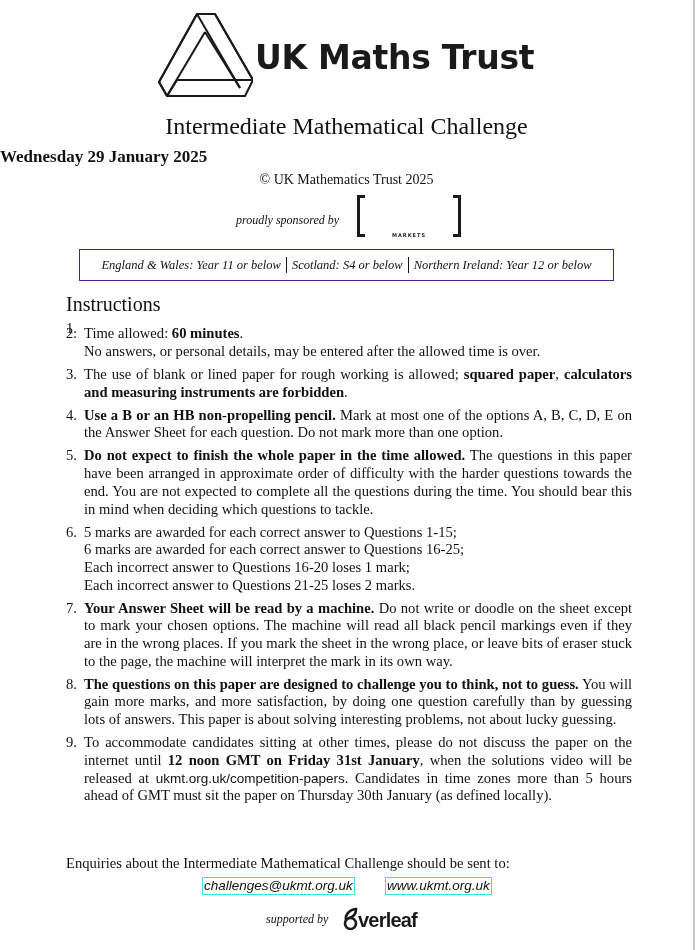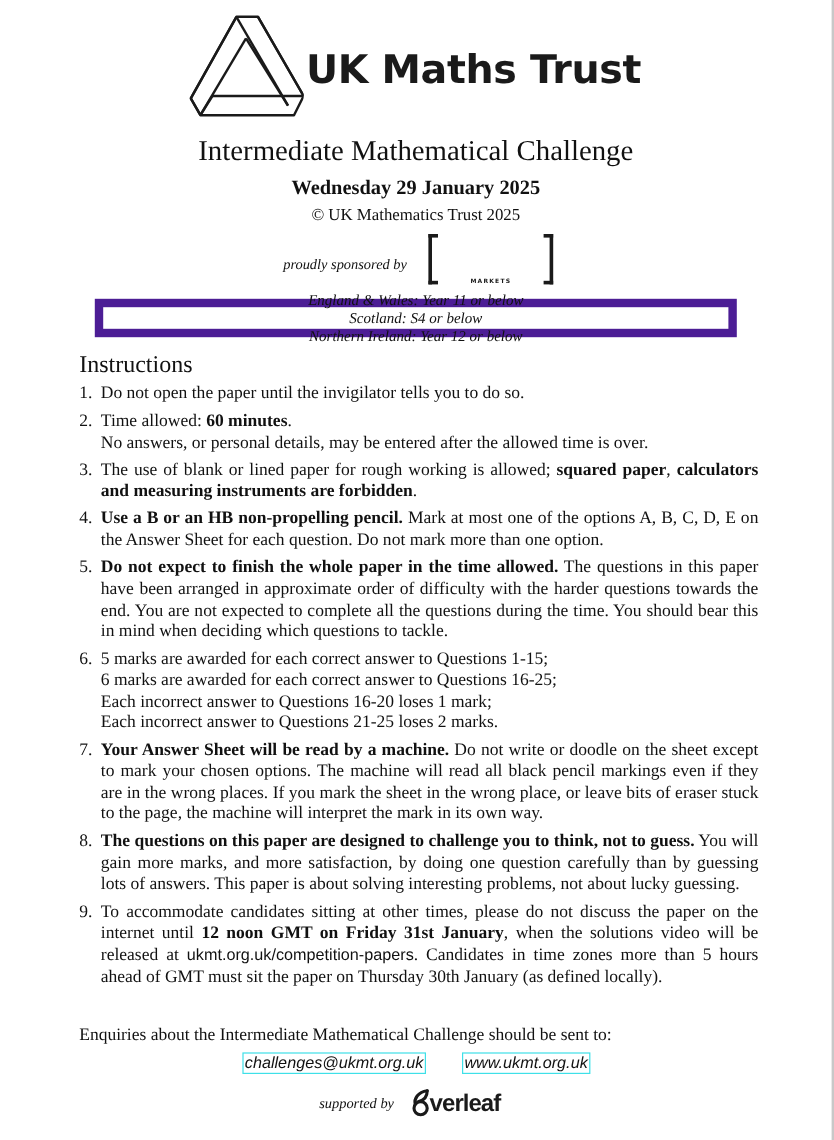--- a/index.html
+++ b/index.html
@@ -5,32 +5,32 @@
     * { margin: 0; padding: 0; box-sizing: border-box; }
     html, body { width: 695px; height: 950px; background: #ffffff; overflow: hidden; }
     body { position: relative; font-family: "Liberation Serif", serif; color: #111; }
     .page-edge { position: absolute; right: 0; top: 0; width: 2px; height: 950px; background: #c8c8c8; }
 
     .logo { position: absolute; left: 157px; top: 12px; width: 400px; height: 88px; }
     .logo svg.tri { position: absolute; left: 0; top: 0; width: 96px; height: 86px; }
     .logo .wordmark { position: absolute; left: 98px; top: 26px; font-family: "DejaVu Sans", sans-serif; font-weight: bold; font-size: 33px; letter-spacing: -0.3px; color: #1a1a1a; white-space: nowrap; }
 
     .title { position: absolute; left: 0; width: 693px; top: 113px; text-align: center; font-size: 24px; color: #111; }
-    .date { position: absolute; left: 0; width: 693px; top: 147px; text-align: center; font-size: 17px; font-weight: bold; }
+    .date { position: absolute; left: 0; width: 693px; top: 147px; text-align: left; font-size: 17px; font-weight: bold; }
     .copyright { position: absolute; left: 0; width: 693px; top: 172px; text-align: center; font-size: 14px; }
 
     .sponsor-label { position: absolute; left: 236px; top: 213px; font-style: italic; font-size: 12px; }
     .xtx { position: absolute; left: 357px; top: 194px; width: 104px; height: 50px; }
     .xtx .bl, .xtx .br { position: absolute; top: 1px; width: 8px; height: 42px; border: 3px solid #1a1a1a; }
     .xtx .bl { left: 0; border-right: none; }
     .xtx .br { right: 0; border-left: none; }
     .xtx .mark { position: absolute; left: 0; width: 104px; top: 0px; text-align: center; font-family: "DejaVu Sans", sans-serif; font-weight: bold; font-size: 35px; letter-spacing: 1px; color: #1a1a1a; }
     .xtx .sub { position: absolute; left: 0; width: 104px; top: 38px; text-align: center; font-family: "DejaVu Sans", sans-serif; font-weight: bold; font-size: 5px; letter-spacing: 1px; color: #1a1a1a; }
 
-    .eligibility { position: absolute; left: 79px; top: 249px; width: 535px; height: 32px; border: 7px solid #4c1d95; display: flex; align-items: center; justify-content: center; font-style: italic; font-size: 12.5px; white-space: nowrap; flex-direction: column; }
+    .eligibility { position: absolute; left: 79px; top: 249px; width: 535px; height: 32px; border: 1px solid #4c1d95; display: flex; align-items: center; justify-content: center; font-style: italic; font-size: 12.5px; white-space: nowrap; }
     .eligibility .sep { display: inline-block; width: 1px; height: 16px; background: #111; margin: 0 5px; vertical-align: middle; }
 
     .instructions-heading { position: absolute; left: 66px; top: 293px; font-size: 20px; }
     .instructions { position: absolute; left: 66px; top: 320px; width: 566px; list-style: none; }
     .instructions li { position: relative; padding-left: 18px; font-size: 14.6px; line-height: 17.7px; margin-bottom: 5.3px; text-align: justify; }
     .instructions li .num { position: absolute; left: 0; top: 0; }
     .instructions li b { font-weight: bold; }
     .instructions li .line { display: block; }
     .sans { font-family: "Liberation Sans", sans-serif; font-size: 13.5px; }
 
@@ -81,21 +81,20 @@
   <span>Scotland: S4 or below</span>
   <span class="sep"></span>
   <span>Northern Ireland: Year 12 or below</span>
 </div>
 
 <div class="instructions-heading">Instructions</div>
 
 <ol class="instructions">
   <li>
     <span class="num">1.</span>
-    <span>Do not open the paper until the invigilator tells you to do so.</span>
   </li>
   <li>
     <span class="num">2.</span>
     <span class="line"><span>Time allowed: </span><b>60 minutes</b><span>.</span></span>
     <span class="line">No answers, or personal details, may be entered after the allowed time is over.</span>
   </li>
   <li>
     <span class="num">3.</span>
     <span>The use of blank or lined paper for rough working is allowed; </span><b>squared paper</b><span>, </span><b>calculators and measuring instruments are forbidden</b><span>.</span>
   </li>

